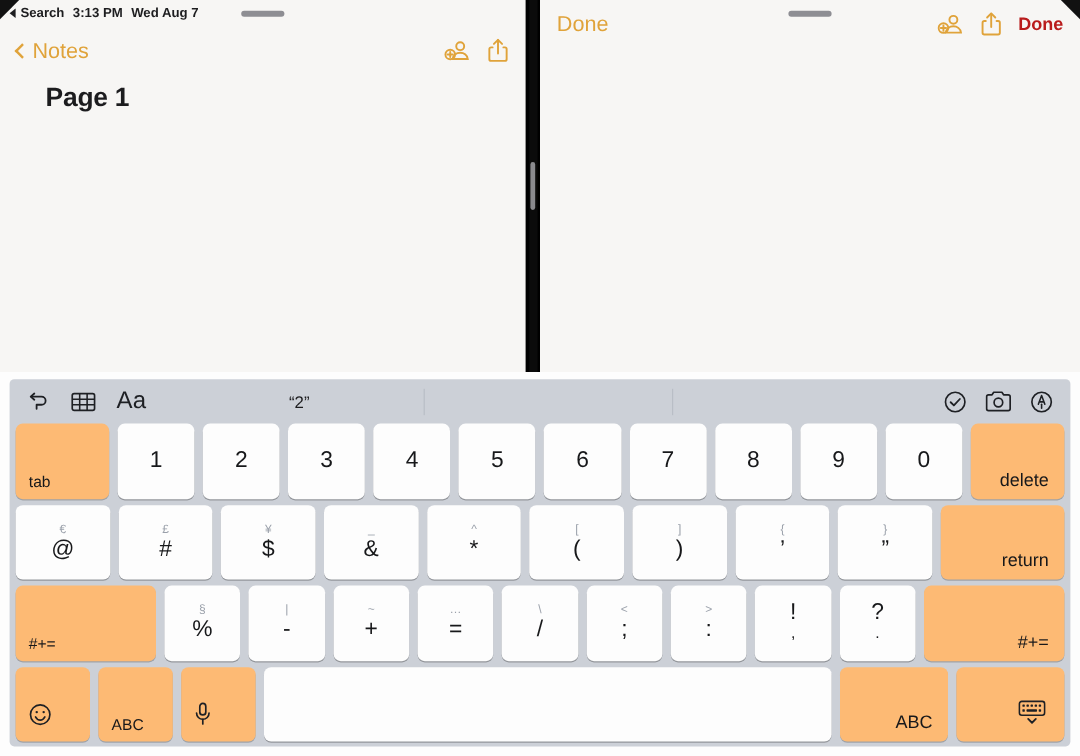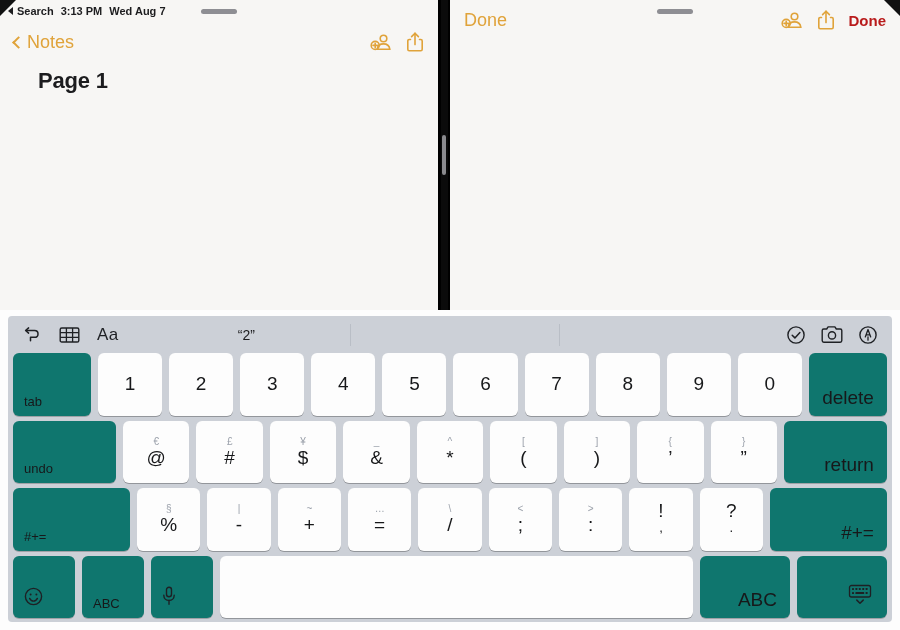--- a/index.html
+++ b/index.html
@@ -106,44 +106,44 @@
     display: flex; flex-direction: column;
   }
 
   
   .shortcut-bar {
     height: 37px; display: flex; align-items: center; padding: 0 14px;
     position: relative;
   }
   .sc-left { display: flex; align-items: center; gap: 17px; }
   .sc-icon { cursor: pointer; display: flex; align-items: center; color: #1e2024; }
-  .sc-aa { font-size: 17px; color: #1e2024; letter-spacing: 0.3px; }
+  .sc-aa { font-size: 20px; color: #1e2024; letter-spacing: 0.3px; }
   .sugg-wrap { flex: 1; display: flex; align-items: center; height: 100%; margin-left: 24px; }
   .sugg {
     flex: 1; height: 22px; display: flex; align-items: center; justify-content: center;
     font-size: 14px; color: #1c1c1e; cursor: pointer;
   }
   .sugg + .sugg { border-left: 1px solid #b9bec6; }
   .sc-right { display: flex; align-items: center; gap: 15px; margin-left: 18px; }
 
   
   .kb-rows { flex: 1; display: flex; flex-direction: column; padding: 0 5px 4px 5px; gap: 5px; }
   .kb-row { flex: 1; display: flex; gap: 7px; }
   .key {
     background: #fdfdfd; border-radius: 6px;
     box-shadow: 0 1px 0 rgba(0,0,0,0.28);
     display: flex; align-items: center; justify-content: center;
     font-size: 19px; color: #17181a; cursor: pointer;
     position: relative; user-select: none;
   }
-  .key.dark { background: #0f766e; box-shadow: 0 1px 0 rgba(0,0,0,0.22); }
+  .key.dark { background: #fdba74; box-shadow: 0 1px 0 rgba(0,0,0,0.22); }
 
   
   .key.lbl-bl { justify-content: flex-start; align-items: flex-end; padding: 0 0 7px 11px; font-size: 13px; }
-  .key.lbl-br { justify-content: flex-end;   align-items: flex-end; padding: 0 13px 7px 0; font-size: 19px; }
+  .key.lbl-br { justify-content: flex-end;   align-items: flex-end; padding: 0 13px 7px 0; font-size: 15px; }
 
   
   .key-dual { flex-direction: column; justify-content: center; gap: 0; }
   .k-sec { font-size: 10px; color: #9aa0aa; line-height: 11px; height: 11px; }
   .k-pri { font-size: 19px; line-height: 21px; color: #17181a; }
   
   .k-pri-top { font-size: 19px; line-height: 18px; color: #17181a; }
   .k-sec-bot { font-size: 13px; line-height: 16px; color: #17181a; }
 
   
@@ -311,21 +311,20 @@
           <div class="key k-num">5</div>
           <div class="key k-num">6</div>
           <div class="key k-num">7</div>
           <div class="key k-num">8</div>
           <div class="key k-num">9</div>
           <div class="key k-num">0</div>
           <div class="key dark lbl-br w-del">delete</div>
         </div>
 
         <div class="kb-row">
-          <div class="key dark lbl-bl w-undo">undo</div>
 
           <div class="key key-dual k-num">
             <span class="k-sec">€</span>
             <span class="k-pri">@</span>
           </div>
           <div class="key key-dual k-num">
             <span class="k-sec">£</span>
             <span class="k-pri">#</span>
           </div>
           <div class="key key-dual k-num">

